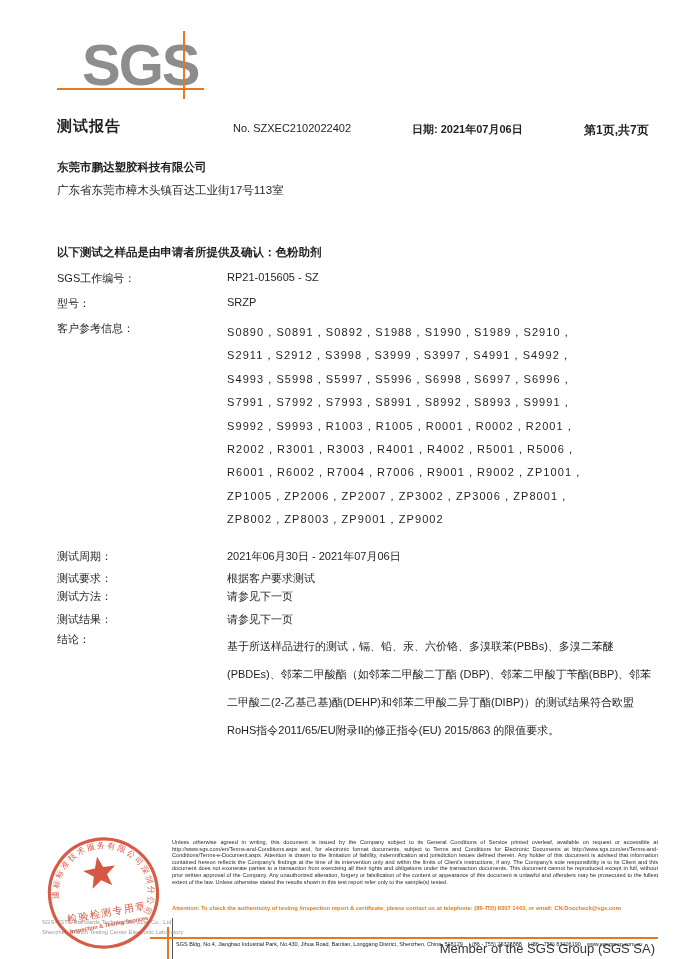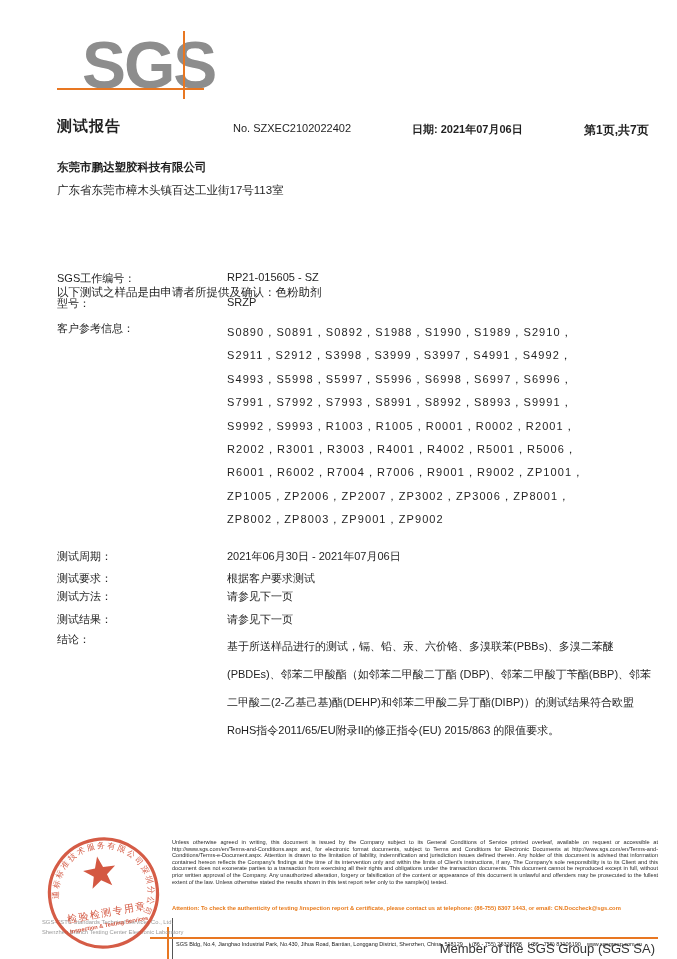--- a/index.html
+++ b/index.html
@@ -3,35 +3,35 @@
 <meta charset="utf-8">
 <style>
   html,body{margin:0;padding:0;background:#e8e8e8;}
   .page{
     position:relative;width:677px;height:959px;background:#ffffff;
     font-family:"Liberation Sans","DejaVu Sans",sans-serif;color:#1f1f1f;
     overflow:hidden;margin:0 auto;
   }
   
   .logo-text{
-    position:absolute;left:82px;top:42px;font-size:66px;line-height:46px;
+    position:absolute;left:82px;top:42px;font-size:58px;line-height:46px;
     font-weight:bold;color:#8d8d8d;letter-spacing:-2px;
   }
   .crop-v-top{position:absolute;left:183px;top:31px;width:2px;height:68px;background:#e87722;}
   .crop-h-top{position:absolute;left:57px;top:88px;width:147px;height:2px;background:#e87722;}
   
   .title{position:absolute;left:57px;top:117px;font-size:15px;font-weight:bold;letter-spacing:1px;}
   .report-no{position:absolute;left:233px;top:122px;font-size:11px;}
   .hdr-date{position:absolute;left:412px;top:122px;font-size:11px;font-weight:bold;}
   .hdr-page{position:absolute;left:584px;top:122px;font-size:12px;font-weight:bold;}
   
   .company{position:absolute;left:57px;top:160px;font-size:11.5px;font-weight:bold;}
   .company-addr{position:absolute;left:57px;top:183px;font-size:11.5px;font-weight:normal;}
   
-  .sample-note{position:absolute;left:57px;top:245px;font-size:11.5px;font-weight:normal;margin-top:40px;}
+  .sample-note{position:absolute;left:57px;top:245px;font-size:11.5px;font-weight:bold;}
   .frow{position:absolute;left:57px;display:flex;font-size:11px;}
   .frow .lbl{width:170px;flex:none;}
   .frow .val{flex:1;}
   .codes div{line-height:23.4px;letter-spacing:1.1px;}
   .conc .val{width:432px;line-height:28px;text-align:left;}
   
   .legal{
     position:absolute;left:172px;top:839px;width:486px;
     font-size:5.6px;line-height:6.6px;color:#2b2b2b;text-align:justify;
   }

